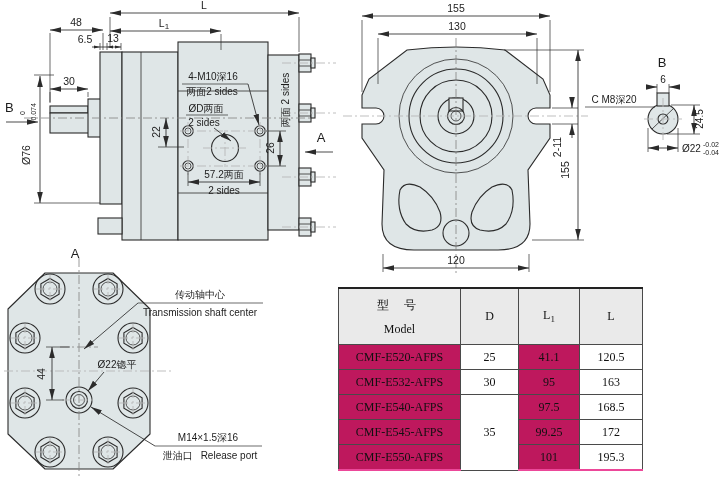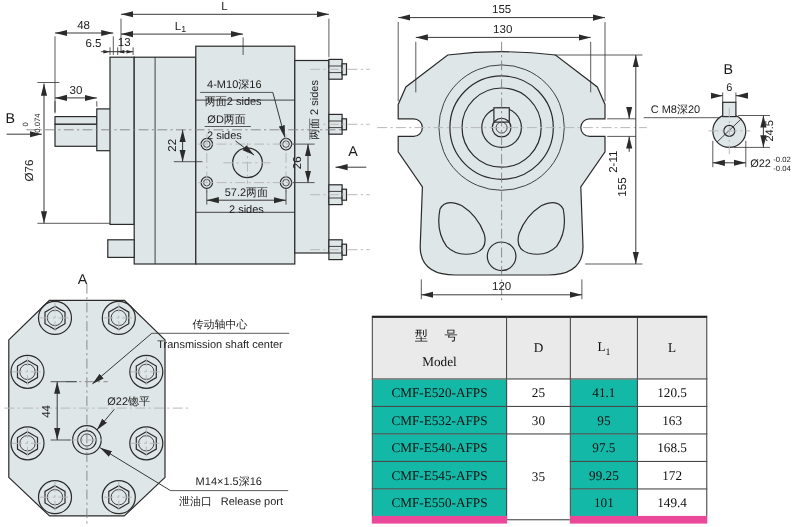--- a/index.html
+++ b/index.html
@@ -23,23 +23,23 @@
   #spec-table{position:absolute;left:338px;top:287px;border-collapse:collapse;
               font-family:"Liberation Serif",serif;color:#111;}
   #spec-table th,#spec-table td{border:1px solid #4a4a4a;text-align:center;padding:0;
               font-size:12px;font-weight:normal;}
   #spec-table thead th{background:#eaeaea;height:55px;}
   #spec-table tbody td{height:24px;}
   #spec-table .col-model{width:122px;}
   #spec-table .col-d{width:58px;}
   #spec-table .col-l1{width:61px;}
   #spec-table .col-l{width:63px;}
-  #spec-table td.model-cell,#spec-table td.l1-cell{background:#14b8a6;}
+  #spec-table td.model-cell,#spec-table td.l1-cell{background:#be185d;}
   #spec-table thead th{border-top:2px solid #222;}
-  #spec-table tr.lastrow td{border-bottom:7px solid #ec4899;}
+  #spec-table tr.lastrow td{border-bottom:2px solid #ec4899;}
   #spec-table sub{font-size:9px;}
   .hdr-cn{margin-bottom:8px;letter-spacing:6px;}
 </style>
 </head>
 <body>
 
 <div id="stage">
 
   <svg style="left:0;top:0" width="345" height="252" viewBox="0 0 345 252">
     <defs>
@@ -421,18 +421,18 @@
         <td>168.5</td>
       </tr>
       <tr>
         <td class="model-cell">CMF-E545-AFPS</td>
         <td class="l1-cell">99.25</td>
         <td>172</td>
       </tr>
       <tr class="lastrow">
         <td class="model-cell">CMF-E550-AFPS</td>
         <td class="l1-cell">101</td>
-        <td>149.4</td>
+        <td>195.3</td>
       </tr>
     </tbody>
   </table>
 
 </div>
 
 </body></html>

